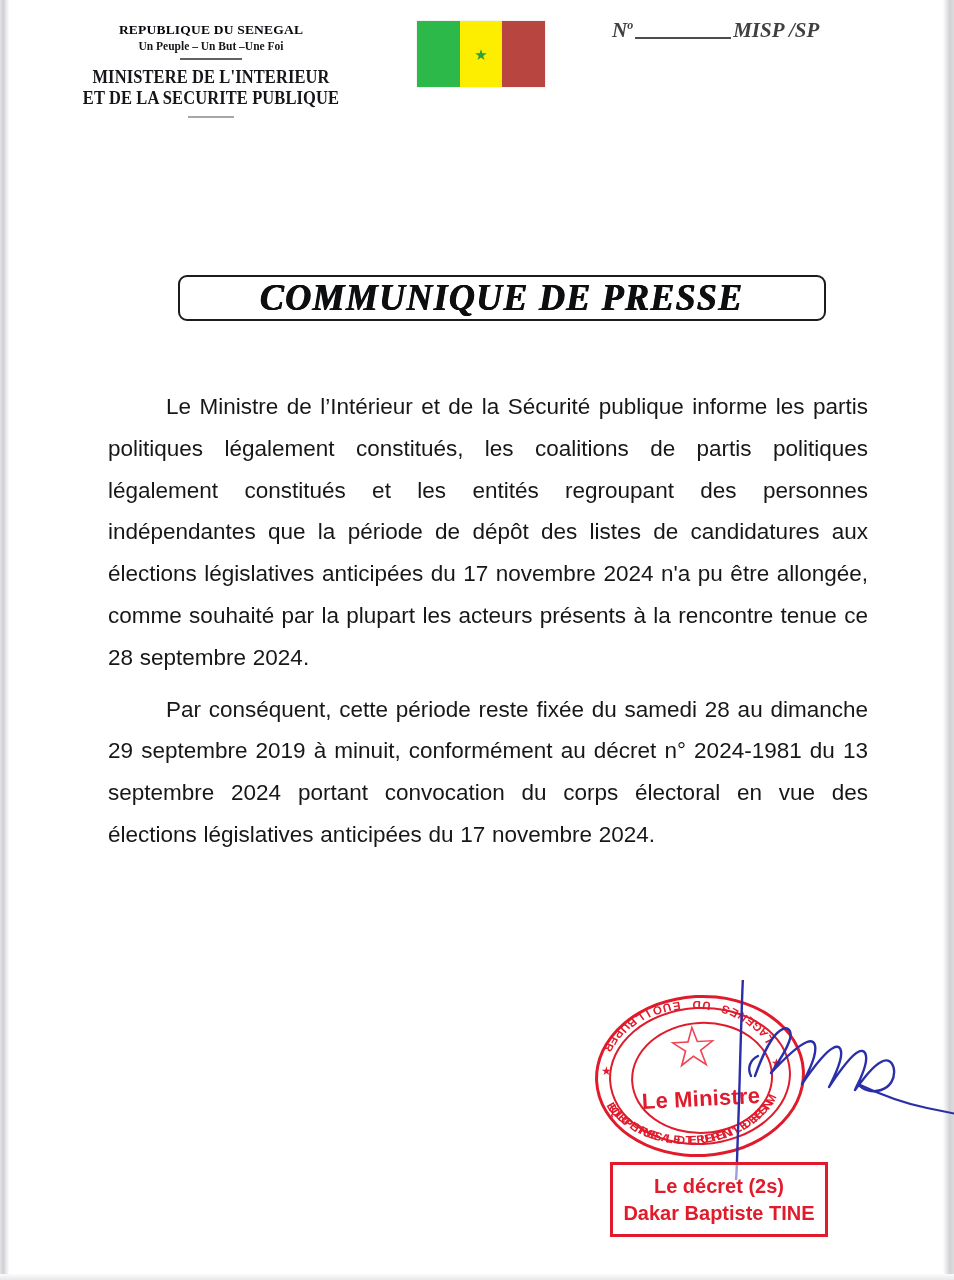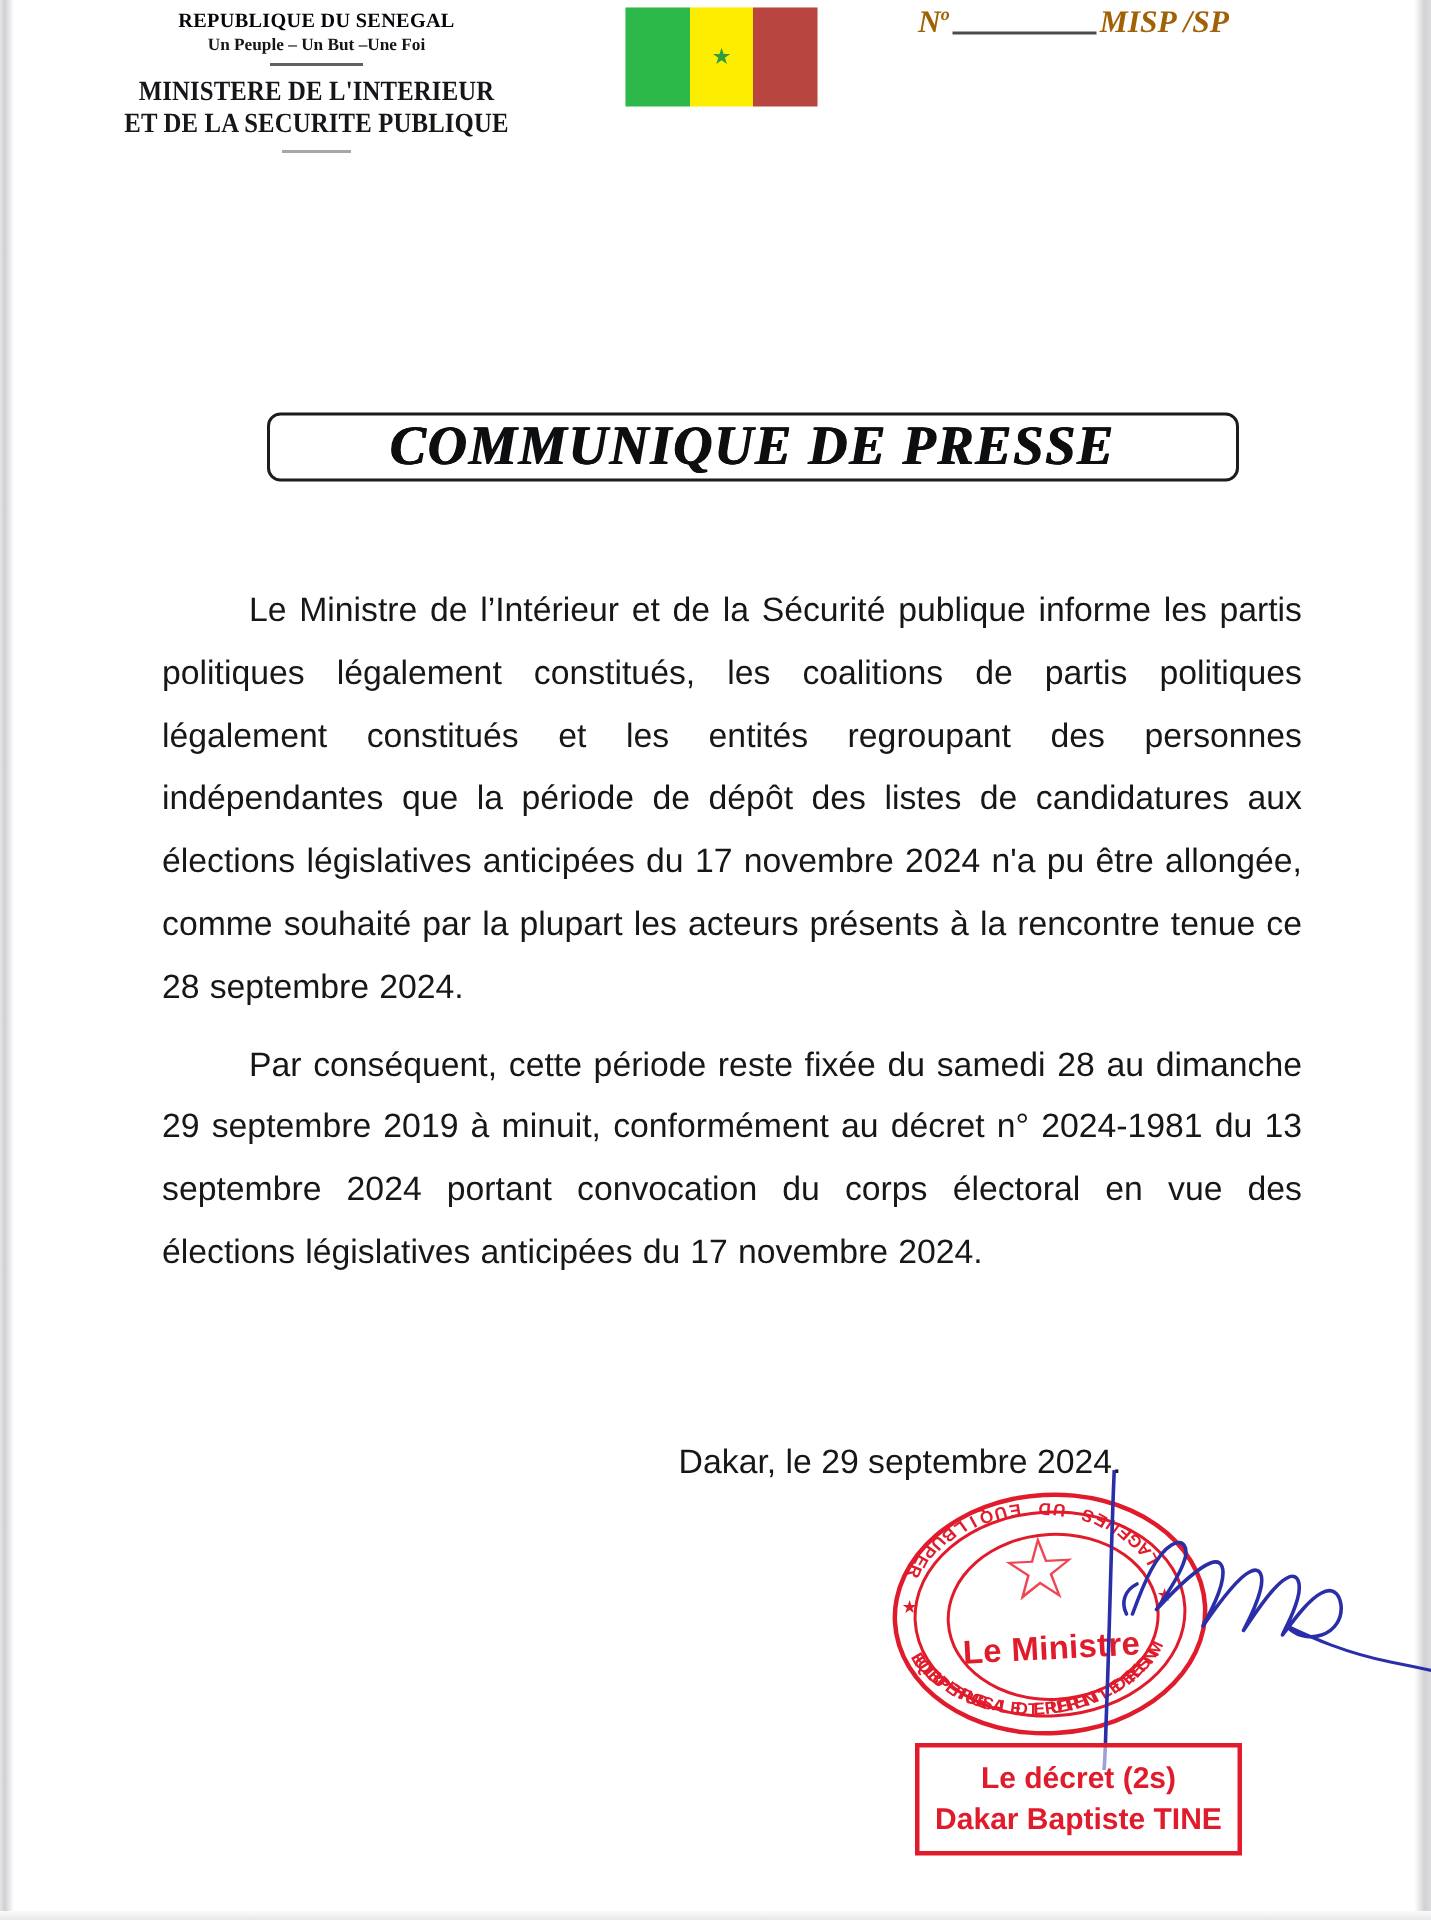--- a/index.html
+++ b/index.html
@@ -35,21 +35,21 @@
   .edge-bottom {
     position: absolute;
     left: 0; bottom: 0;
     width: 954px; height: 6px;
     background: linear-gradient(to top, #e8e8ea 0%, #fbfbfb 100%);
   }
 
   
   .header {
     position: absolute;
-    left: 0; top: 0;
+    left: 0; top: 16px;
     width: 954px;
     height: 120px;
   }
 
   .header-left {
     position: absolute;
     left: 76px;
     top: 6px;
     width: 270px;
     text-align: center;
@@ -127,21 +127,21 @@
 
   
   .refno {
     position: absolute;
     left: 612px;
     top: 2px;
     font-family: "Liberation Serif", serif;
     font-weight: bold;
     font-style: italic;
     font-size: 21px;
-    color: #a16207;
+    color: #404040;
     white-space: nowrap;
   }
   .refno .sup { font-size: 12px; vertical-align: super; }
   .refno .blank {
     display: inline-block;
     width: 96px;
     border-bottom: 2px solid #4a4c50;
     margin: 0 2px -2px 2px;
   }
 
@@ -371,21 +371,20 @@
 
   <div class="title-box">
     <div class="title-text">COMMUNIQUE DE PRESSE</div>
   </div>
 
   <div class="body">
     <p class="para">Le Ministre de l’Intérieur et de la Sécurité publique informe les partis politiques légalement constitués, les coalitions de partis politiques légalement constitués et les entités regroupant des personnes indépendantes que la période de dépôt des listes de candidatures aux élections législatives anticipées du 17 novembre 2024 n'a pu être allongée, comme souhaité par la plupart les acteurs présents à la rencontre tenue ce 28 septembre 2024.</p>
     <p class="para">Par conséquent, cette période reste fixée du samedi 28 au dimanche 29 septembre 2019 à minuit, conformément au décret n° 2024-1981 du 13 septembre 2024 portant convocation du corps électoral en vue des élections législatives anticipées du 17 novembre 2024.</p>
   </div>
 
-  <div class="dateline">Dakar, le 29 septembre 2024.</div>
 
   <div class="stamp-area">
 
     <div class="stamp-circle">
       <div class="stamp-inner"></div>
     </div>
 
     <div class="arc" id="arc-top">
         <span style="transform: translate(-79.7551px, -27.8928px) rotate(-245deg) translate(-50%, -50%);">R</span>
         <span style="transform: translate(-75.0323px, -34.4849px) rotate(-238.5deg) translate(-50%, -50%);">E</span>

